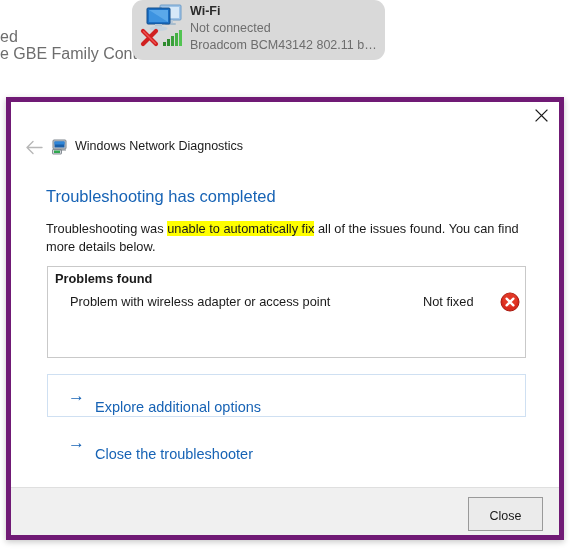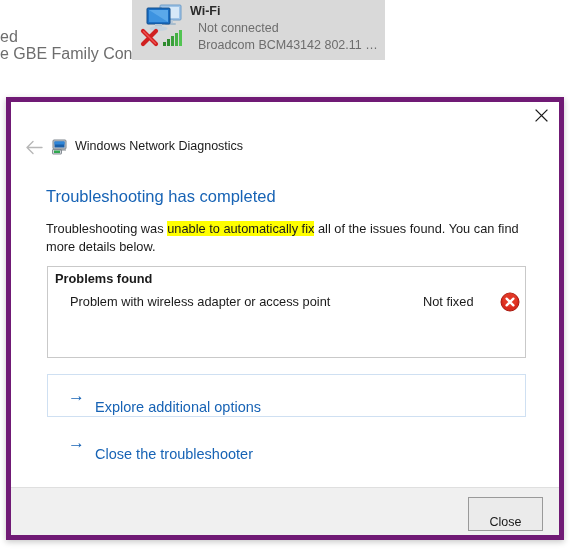--- a/index.html
+++ b/index.html
@@ -30,20 +30,21 @@
     margin-top: 8px;
   }
   #bg-frag-1 { left: 0px; top: 20px; }
   #bg-frag-2 { left: 0px; top: 37px; }
 
   #wifi-item {
     position: absolute;
     left: 132px; top: 0px;
     width: 253px; height: 60px;
     background: #d9d9d9;
+    border-radius: 11px;
   }
   #wifi-icon-wrap {
     position: absolute;
     left: 8px; top: 4px;
     width: 48px; height: 44px;
   }
   #wifi-monitors {
     position: absolute;
     left: 4px; top: 0px;
   }
@@ -67,21 +68,20 @@
     line-height: 17px;
     white-space: nowrap;
   }
   #wifi-status, #wifi-adapter {
     font-size: 12.5px;
     color: #6d6d6d;
     line-height: 17px;
     white-space: nowrap;
     overflow: hidden;
     text-overflow: ellipsis;
-    margin-left: 8px;
   }
 
   
   #dialog {
     position: absolute;
     left: 6px; top: 97px;
     width: 558px; height: 443px;
     background: #ffffff;
     border: 5px solid #701a75;
     box-sizing: border-box;
@@ -264,21 +264,21 @@
     position: absolute;
     right: 16px; top: 9px;
     width: 75px; height: 34px;
     background: #ebebeb;
     border: 1px solid #9a9a9a;
     box-sizing: border-box;
     font-family: "Liberation Sans", sans-serif;
     font-size: 12.5px;
     color: #1a1a1a;
     cursor: default;
-    padding: 14px;
+    padding: 8px;
     line-height: 21px;
   }
 </style>
 </head>
 <body>
 
 <div id="bg-window">
 
   <div class="bg-text-fragment" id="bg-frag-1">ed</div>
   <div class="bg-text-fragment" id="bg-frag-2">e GBE Family Controller</div>

